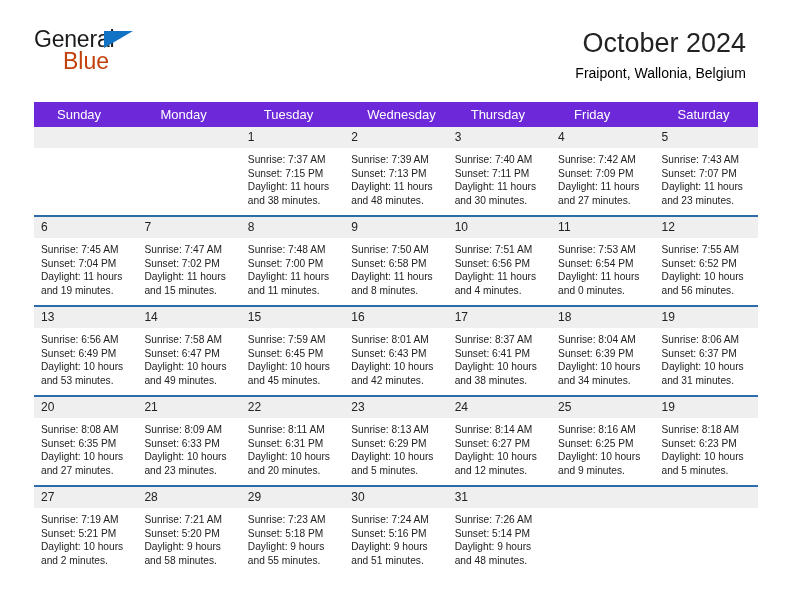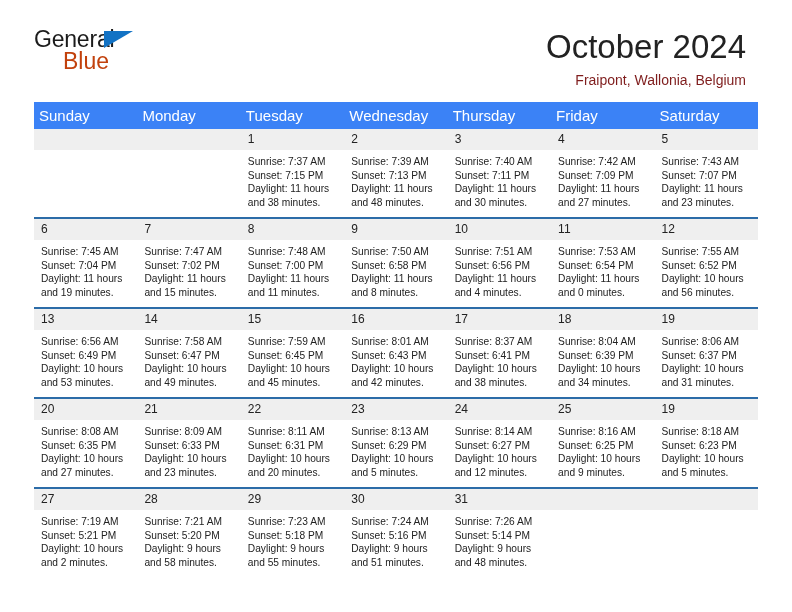--- a/index.html
+++ b/index.html
@@ -65,50 +65,50 @@
     font-family: "Liberation Sans", sans-serif;
     line-height: 1;
   }
   .title-wrap {
     position: absolute;
     right: 0;
     top: 0;
     text-align: right;
   }
   .cal-title {
-    font-size: 33px;
+    font-size: 27px;
     color: #222222;
     line-height: 1.15;
     font-weight: normal;
     margin: 0;
     white-space: nowrap;
   }
   .cal-sub {
     font-size: 14px;
-    color: #7f1d1d;
+    color: #000000;
     margin-top: 6px;
     white-space: nowrap;
   }
 
   
   .cal {
     position: absolute;
     left: 34px;
     top: 102px;
     width: 724px;
     border-collapse: collapse;
     table-layout: fixed;
   }
   .cal th {
-    background: #3b82f6;
+    background: #6d28d9;
     color: #ffffff;
     font-weight: normal;
-    font-size: 15px;
+    font-size: 13px;
     text-align: left;
-    padding: 5px 0 5px 5px;
+    padding: 5px 0 5px 23px;
     height: 12px;
     border: none;
   }
   .cal td {
     vertical-align: top;
     padding: 0;
     border: none;
     border-top: 2px solid #2c6ca8;
     height: 88px;
     width: 103.43px;

